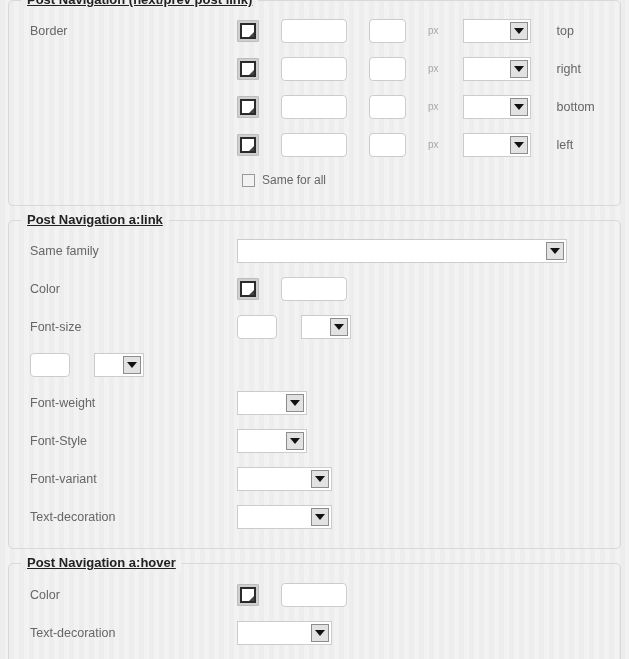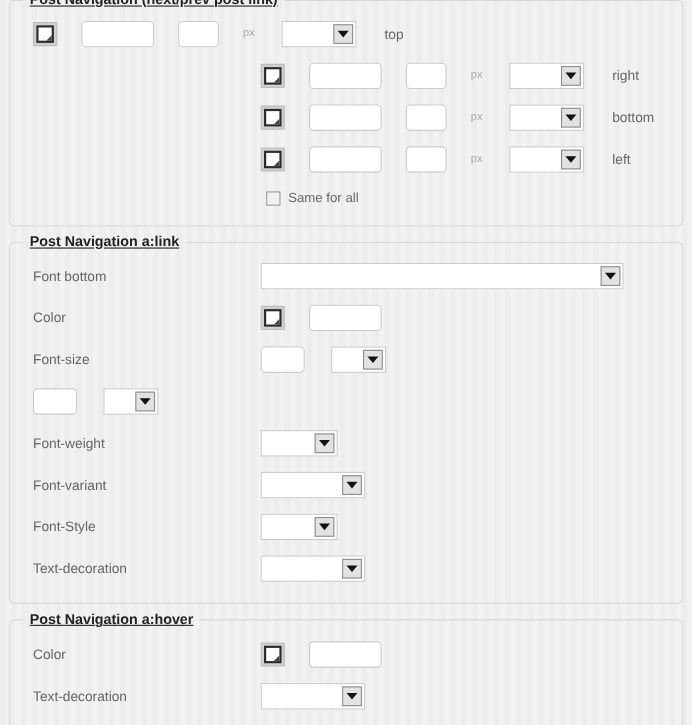--- a/index.html
+++ b/index.html
@@ -225,20 +225,21 @@
 
 <div class="page">
 
   <fieldset class="panel" id="panel-border">
 
     <div class="panel-legend">Post Navigation (next/prev post link)</div>
 
     <div class="panel-body">
 
       <div class="row">
+        <div class="row-label">Border</div>
         <div class="row-fields">
           <div class="swatch">
             <div class="swatch-inner">
               <span class="swatch-corner"></span>
             </div>
           </div>
           <input class="txt txt-wide" type="text" value="" style="">
           <input class="txt txt-small" type="text" value="" style="">
           <span class="unit">px</span>
           <div class="sel sel-border">
@@ -322,21 +323,21 @@
     </div>
   </fieldset>
 
   <fieldset class="panel" id="panel-link">
 
     <div class="panel-legend">Post Navigation a:link</div>
 
     <div class="panel-body">
 
       <div class="row">
-        <div class="row-label">Font bottom</div>
+        <div class="row-label">Same family</div>
         <div class="row-fields">
           <div class="sel sel-family">
             <span class="sel-text"></span>
             <span class="sel-arrow">
                 <i></i>
               </span>
           </div>
         </div>
       </div>
 
@@ -383,35 +384,35 @@
           <div class="sel sel-weight">
             <span class="sel-text"></span>
             <span class="sel-arrow">
                 <i></i>
               </span>
           </div>
         </div>
       </div>
 
       <div class="row">
+        <div class="row-label">Font-Style</div>
+        <div class="row-fields">
+          <div class="sel sel-weight">
+            <span class="sel-text"></span>
+            <span class="sel-arrow">
+                <i></i>
+              </span>
+          </div>
+        </div>
+      </div>
+
+      <div class="row">
         <div class="row-label">Font-variant</div>
         <div class="row-fields">
           <div class="sel sel-variant">
-            <span class="sel-text"></span>
-            <span class="sel-arrow">
-                <i></i>
-              </span>
-          </div>
-        </div>
-      </div>
-
-      <div class="row">
-        <div class="row-label">Font-Style</div>
-        <div class="row-fields">
-          <div class="sel sel-weight">
             <span class="sel-text"></span>
             <span class="sel-arrow">
                 <i></i>
               </span>
           </div>
         </div>
       </div>
 
       <div class="row">
         <div class="row-label">Text-decoration</div>

